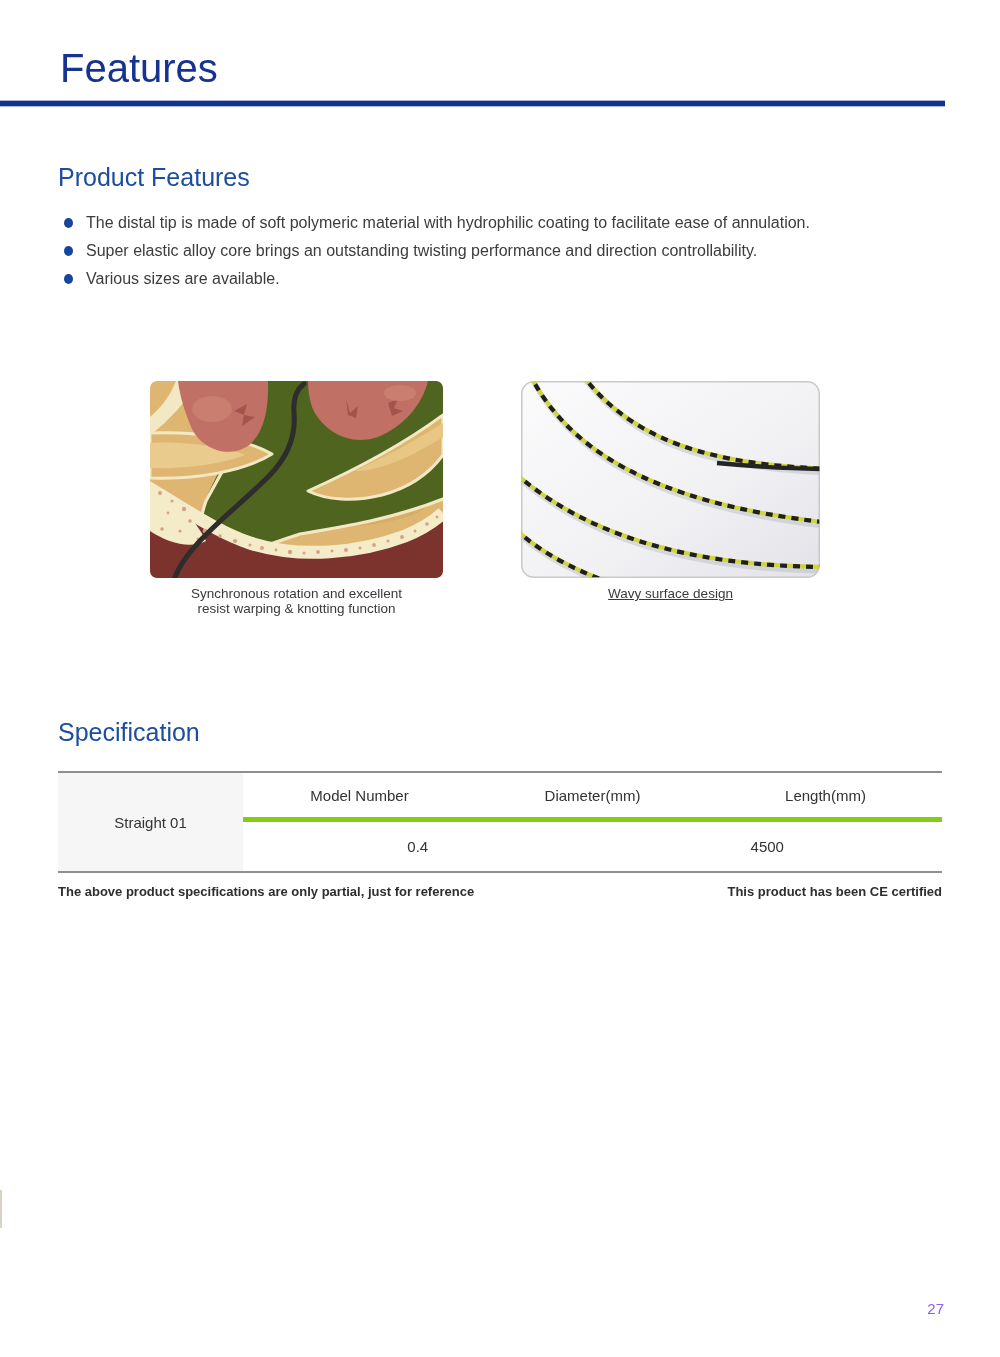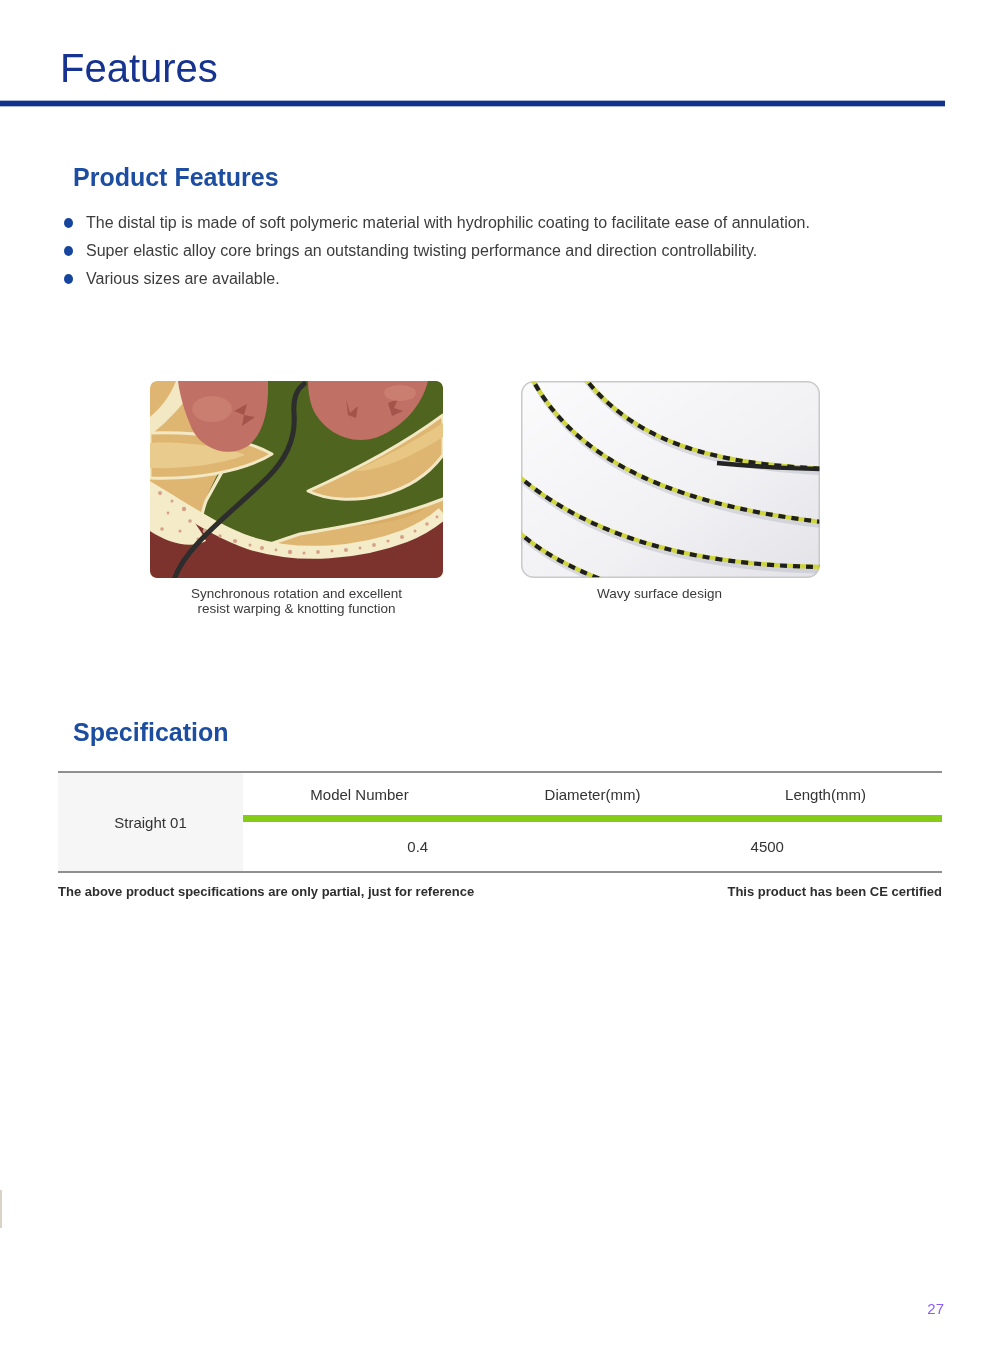--- a/index.html
+++ b/index.html
@@ -16,21 +16,21 @@
     position:absolute; left:60px; top:46px;
     font-size:40px; font-weight:500; color:#16348f; letter-spacing:0;
   }
   .title-rule {
     position:absolute; left:0; top:101px; width:945px; height:5px;
     background:#12338d; box-shadow:0 1px 0 rgba(18,51,141,.35), 0 -1px 0 rgba(18,51,141,.35);
   }
 
   .section-heading {
     position:absolute; left:58px;
-    font-size:25px; font-weight:700; color:#1c4da1;margin-left:15px;
+    font-size:25px; font-weight:400; color:#1c4da1;
   }
   .h-product { top:163px; }
   .h-spec    { top:718px; }
 
   .bullet-list { position:absolute; left:60px; top:212px; width:880px; }
   .bullet-item { display:flex; align-items:flex-start; height:28px; }
   .bullet-dot {
     width:9px; height:10px; border-radius:50%; background:#15459c;
     margin:6px 13px 0 4px; flex:0 0 auto;
   }
@@ -40,34 +40,34 @@
   .fig1 { left:150px; top:381px; width:293px; height:197px; }
   .fig2 { left:521px; top:381px; width:299px; height:197px; }
   .figure svg { display:block; width:100%; height:100%; }
   .fig1 svg { border-radius:6px; }
 
   .fig-caption {
     position:absolute; top:586px; text-align:center;
     font-size:13.5px; line-height:15px; color:#3a3a3a;
   }
   .cap1 { left:150px; width:293px; }
-  .cap2 { left:510px; width:299px; }
+  .cap2 { left:521px; width:299px;text-decoration:underline; }
 
   .spec-table {
     position:absolute; left:58px; top:771px; width:884px; height:102px;
     border-top:2px solid #8f8f8f; border-bottom:2px solid #8f8f8f;
     display:flex; font-size:15px; color:#333;
   }
   .spec-label-cell {
     flex:0 0 185px; background:#f6f6f6;
     display:flex; align-items:center; justify-content:center;
   }
   .spec-cols { flex:1 1 auto; display:flex; flex-direction:column; }
   .spec-row { flex:1 1 50%; display:flex; }
-  .spec-row.header { border-bottom:7px solid #84cc16; }
+  .spec-row.header { border-bottom:5px solid #84cc16; }
   .spec-cell { flex:1 1 33.33%; display:flex; align-items:center; justify-content:center; }
 
   .spec-notes {
     position:absolute; left:58px; top:884px; width:884px;
     display:flex; justify-content:space-between;
     font-size:13px; font-weight:700; color:#2e2e2e;gap:15px;
   }
 
   .page-number {
     position:absolute; right:56px; top:1300px;

